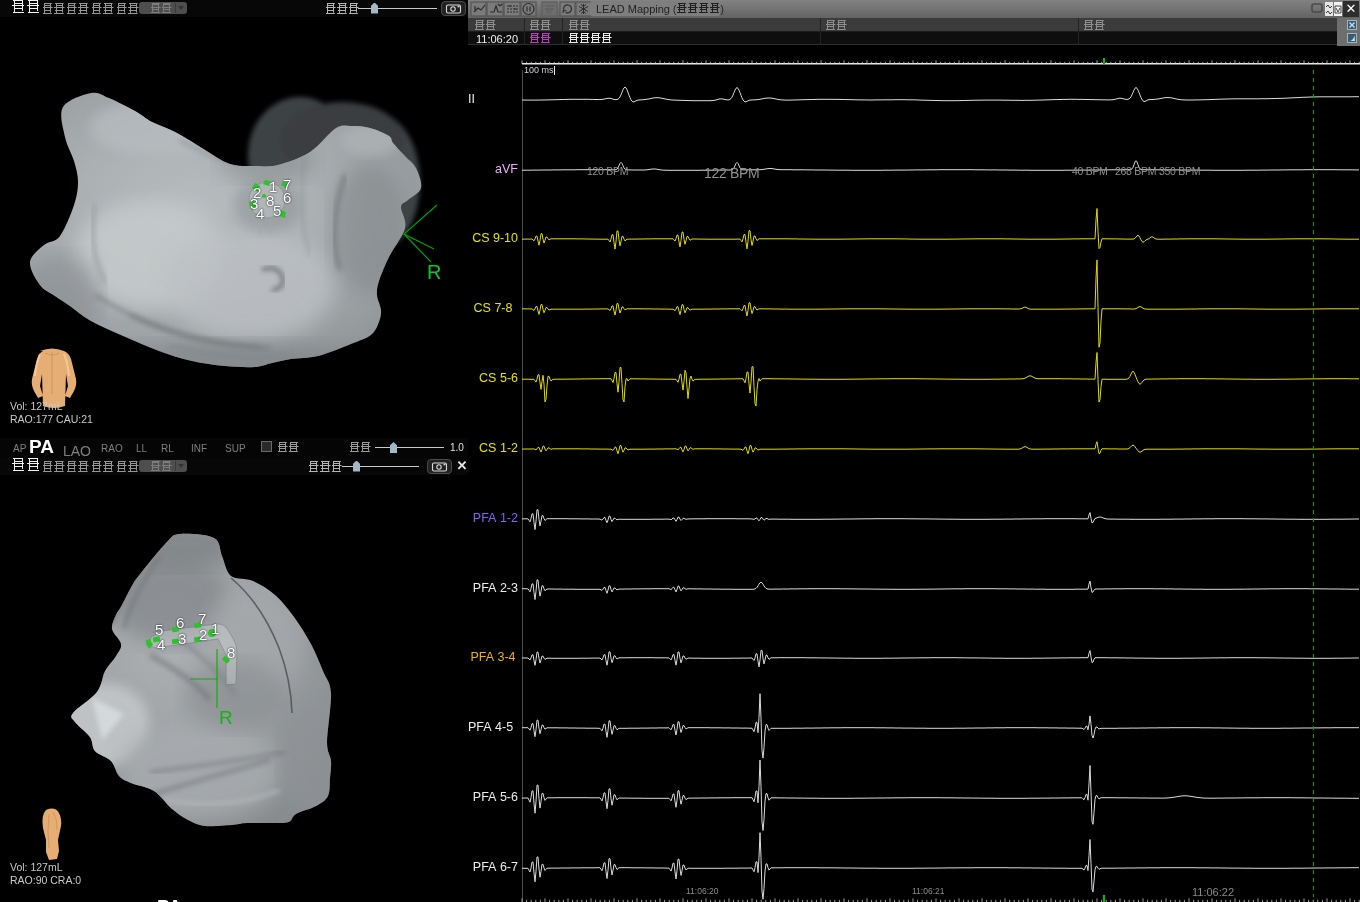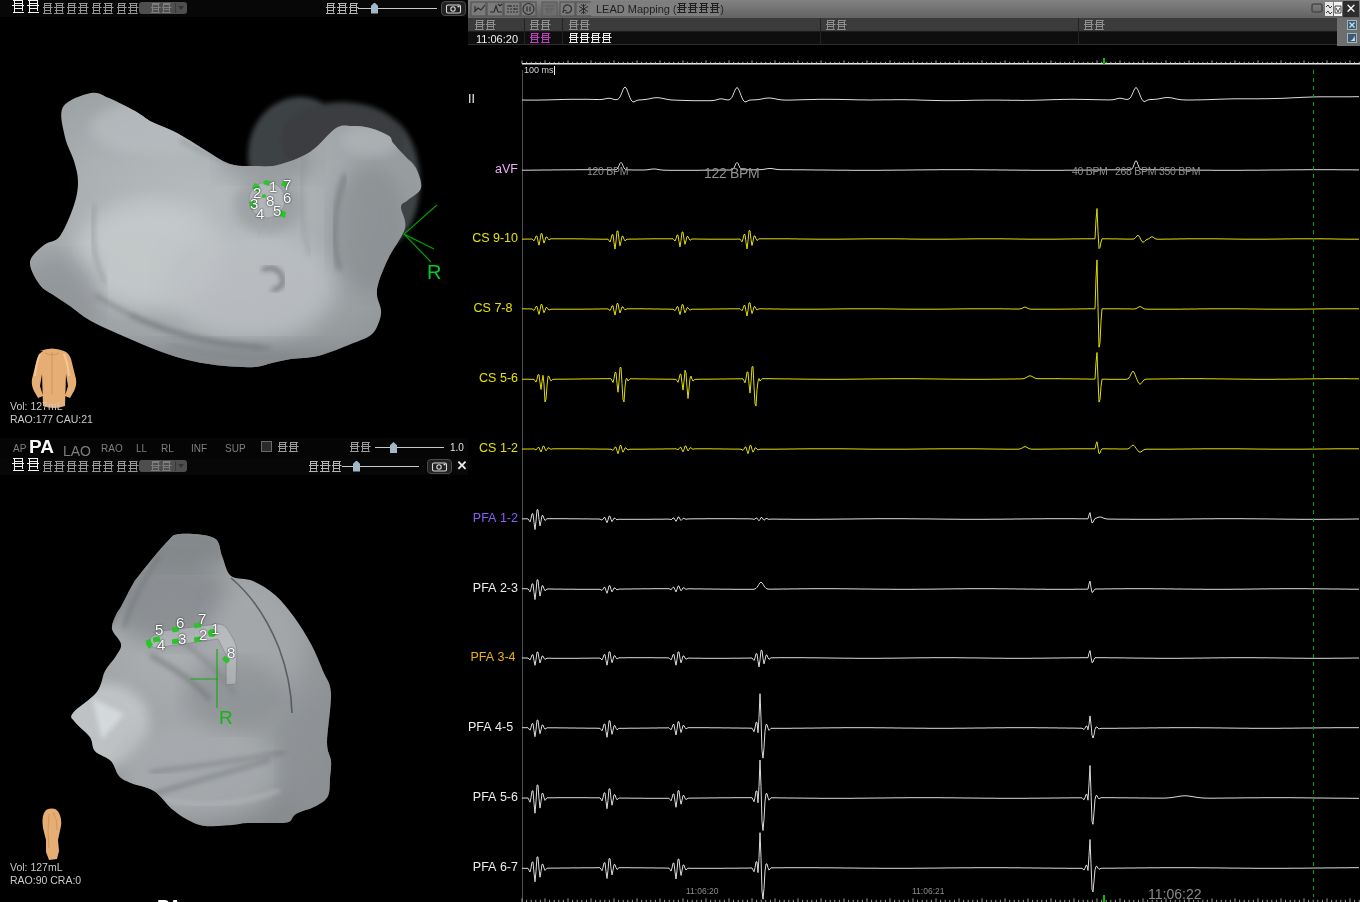--- a/index.html
+++ b/index.html
@@ -341,13 +341,13 @@
 <path d="M636,832 v-7" stroke="#00c000" stroke-width="2"></path>
 <line x1="845.5" y1="0" x2="845.5" y2="827" stroke="#00a400" stroke-width="1" stroke-dasharray="4 4"></line>
 </svg>
     <div class="abs" style="left:587px;top:164.5px;color:#909090;font-size:10.5px;letter-spacing:-0.3px">120&nbsp;BPM</div>
     <div class="abs" style="left:704px;top:164.5px;color:#909090;font-size:14px;letter-spacing:-0.3px">122&nbsp;BPM</div>
     <div class="abs" style="left:1072px;top:164.5px;color:#909090;font-size:10.5px;letter-spacing:-0.3px">40&nbsp;BPM</div>
     <div class="abs" style="left:1115px;top:164.5px;color:#909090;font-size:10.5px;letter-spacing:-0.3px">268&nbsp;BPM</div>
     <div class="abs" style="left:1159px;top:164.5px;color:#909090;font-size:10.5px;letter-spacing:-0.3px">350&nbsp;BPM</div>
     <div class="abs" style="left:686px;top:886px;color:#8a8a8a;font-size:8.5px">11:06:20</div>
     <div class="abs" style="left:912px;top:886px;color:#8a8a8a;font-size:8.5px">11:06:21</div>
-    <div class="abs" style="left:1148px;top:886px;color:#8a8a8a;font-size:14px">11:06:22</div>
+    <div class="abs" style="left:1192px;top:886px;color:#8a8a8a;font-size:11px">11:06:22</div>
   </div>
 </body></html>

